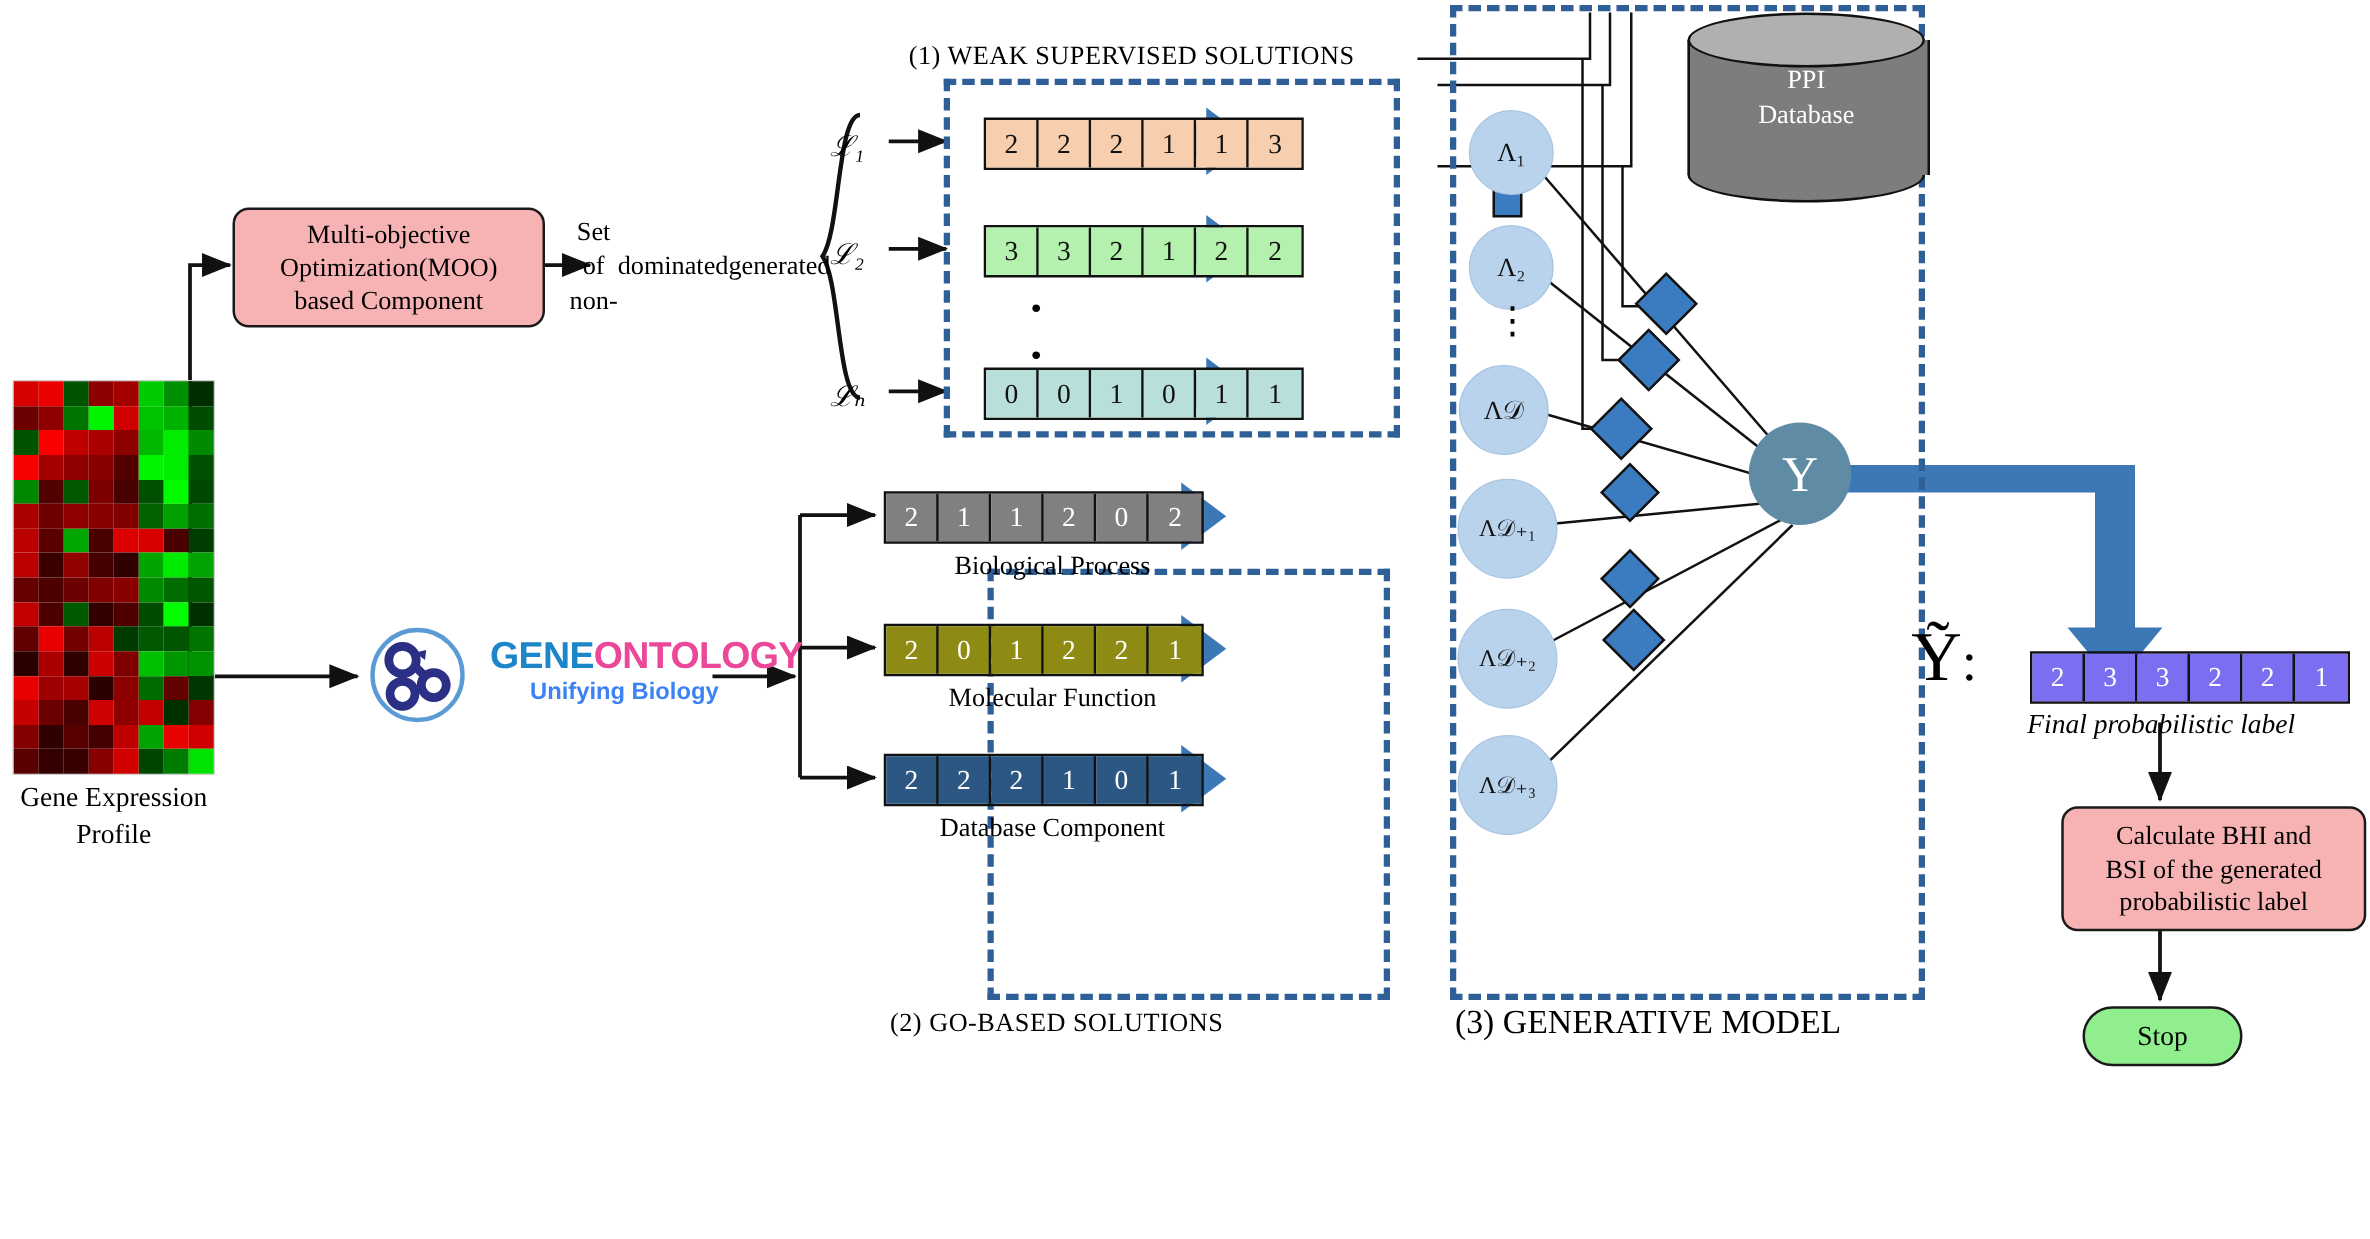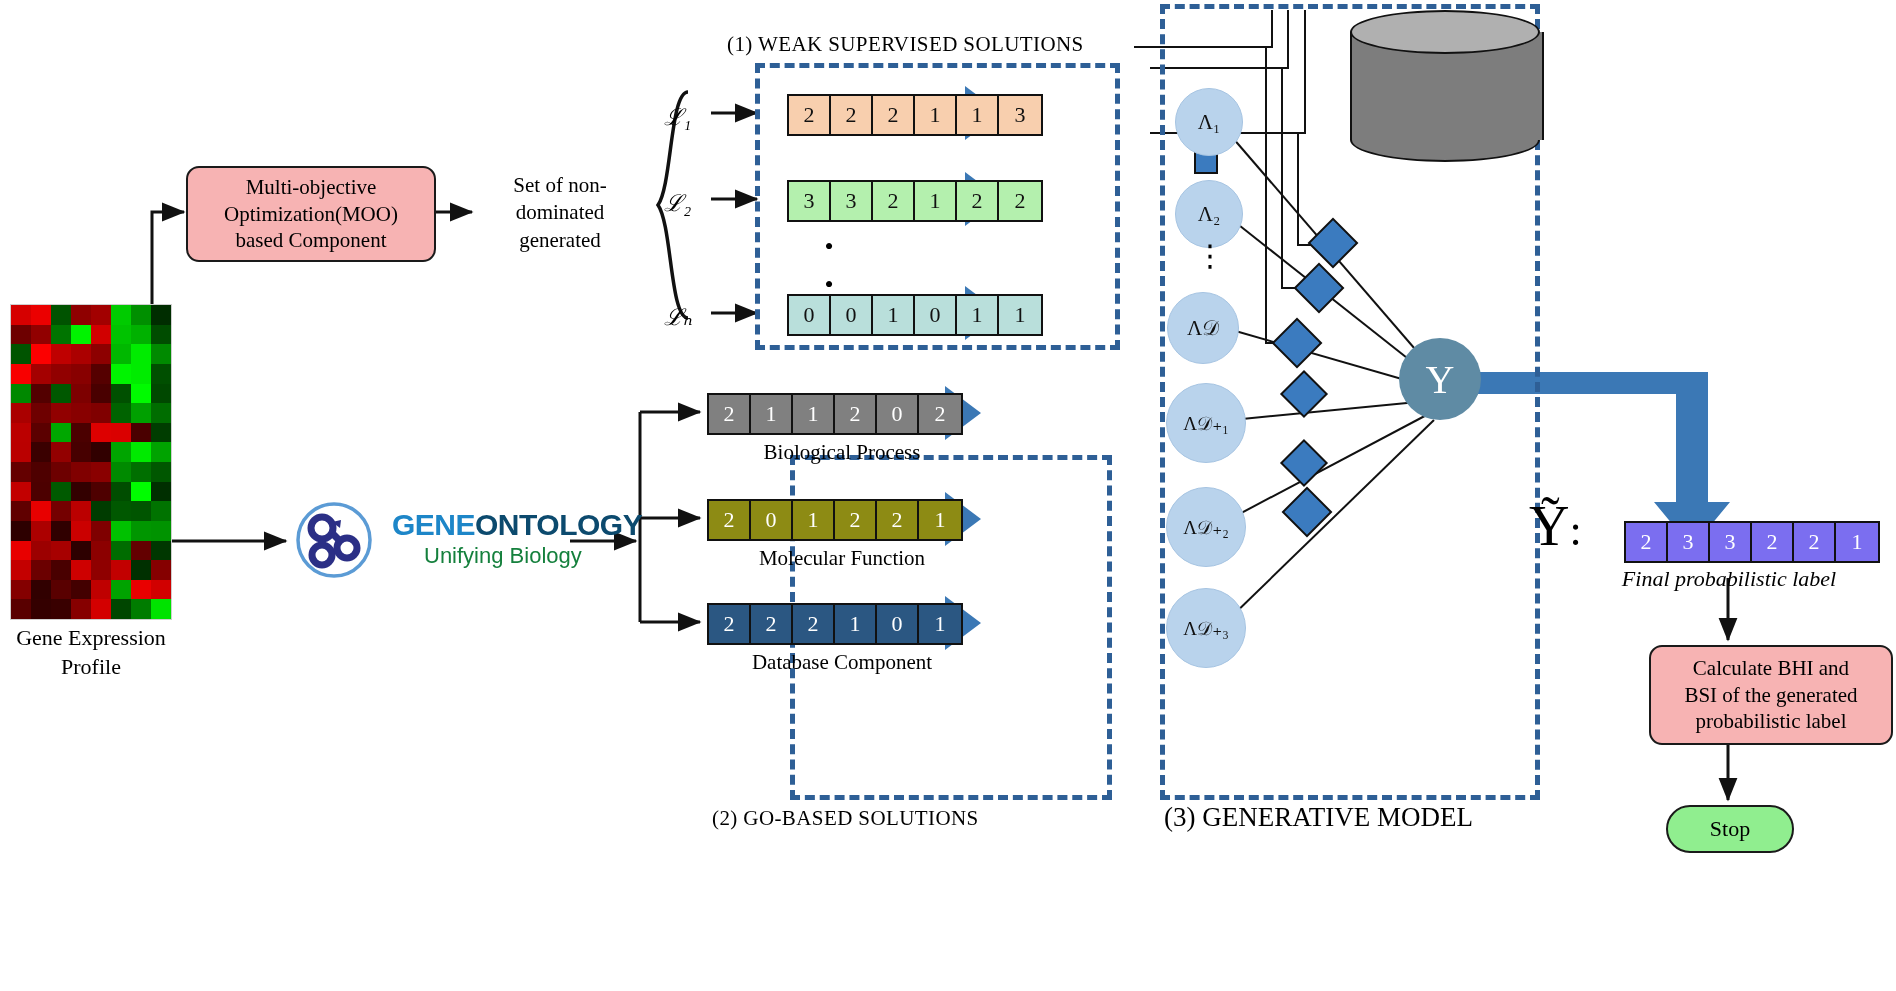--- a/index.html
+++ b/index.html
@@ -275,39 +275,39 @@
 </div>
 
 <div class="procbox" style="left:186px;top:166px;width:246px;height:92px;">
   <div>
     <div>Multi-objective</div>
     <div>Optimization(MOO)</div>
     <div>based Component</div>
   </div>
 </div>
 
-<div class="abs ctr" style="left:470px;top:172px;width:180px;flex-direction:column;font-size:21px;line-height:1.3;">
+<div class="abs ctr" style="left:470px;top:172px;width:180px;flex-direction:row;font-size:21px;line-height:1.3;">
   <span>Set of non-</span>
   <span>dominated</span>
   <span>generated</span>
 </div>
 
 <svg width="80" height="80" style="left:294px;top:500px;">
   <circle cx="40" cy="40" r="36" fill="none" stroke="#5b9bd5" stroke-width="3.5"></circle>
   <circle cx="28" cy="28" r="11" fill="none" stroke="#2b2f86" stroke-width="7"></circle>
   <circle cx="28" cy="55" r="10" fill="none" stroke="#2b2f86" stroke-width="7"></circle>
   <circle cx="53" cy="48" r="10" fill="none" stroke="#2b2f86" stroke-width="7"></circle>
   <line x1="28" y1="39" x2="28" y2="45" stroke="#2b2f86" stroke-width="7"></line>
   <line x1="38" y1="33" x2="46" y2="41" stroke="#2b2f86" stroke-width="7"></line>
   <path d="M38,22 l9,-2 l-1,8 z" fill="#2b2f86"></path>
 </svg>
 <div class="golabel" style="left:392px;top:508px;font-size:30px;letter-spacing:-0.5px;">
-  <span id="goWord1" style="color: rgb(29, 134, 200);">GENE</span><span id="goWord2" style="color: #0c4a6e;">ONTOLOGY</span>
-</div>
-<div class="golabel" style="left:424px;top:543px;font-size:22px;color:#15803d;font-weight:normal;">Unifying Biology</div>
+  <span id="goWord1" style="color: rgb(29, 134, 200);">GENE</span><span id="goWord2" style="color: #ec4899;">ONTOLOGY</span>
+</div>
+<div class="golabel" style="left:424px;top:543px;font-size:19px;color:#3b82f6;font-weight:bold;">Unifying Biology</div>
 
 <div class="vname" style="left:664px;top:100px;">ℒ₁</div>
 <div class="vec" id="wv0" style="left:787px;top:94px;">
     <div class="cell" style="background: rgb(248, 207, 174); color: rgb(17, 17, 17);">2</div>
     <div class="cell" style="background: rgb(248, 207, 174); color: rgb(17, 17, 17);">2</div>
     <div class="cell" style="background: rgb(248, 207, 174); color: rgb(17, 17, 17);">2</div>
     <div class="cell" style="background: rgb(248, 207, 174); color: rgb(17, 17, 17);">1</div>
     <div class="cell" style="background: rgb(248, 207, 174); color: rgb(17, 17, 17);">1</div>
     <div class="cell" style="background: rgb(248, 207, 174); color: rgb(17, 17, 17);">3</div>
   </div>
@@ -375,20 +375,24 @@
 <div class="lnode" style="left:1166px;top:383px;width:78px;height:78px;font-size:19px;">Λ𝒟₊₁</div>
 <div class="lnode" style="left:1166px;top:487px;width:78px;height:78px;font-size:19px;">Λ𝒟₊₂</div>
 <div class="lnode" style="left:1166px;top:588px;width:78px;height:78px;font-size:19px;">Λ𝒟₊₃</div>
 
 <div class="ynode" style="left:1399px;top:338px;width:82px;height:82px;">Y</div>
 
 <div class="cyl" style="left:1350px;top:10px;width:190px;height:152px;">
   <div class="bot"></div>
   <div class="body"></div>
   <div class="top"></div>
+  <div class="txt">
+    <div>PPI</div>
+    <div>Database</div>
+  </div>
 </div>
 
 <div class="abs" style="left:1529px;top:498px;font-size:56px;line-height:1;">
   <span>Ỹ</span><span style="font-size:44px;">:</span>
 </div>
 <div class="vec" id="outvec" style="left:1624px;top:521px;">
     <div class="cell" style="background: rgb(123, 110, 240); color: rgb(255, 255, 255);">2</div>
     <div class="cell" style="background: rgb(123, 110, 240); color: rgb(255, 255, 255);">3</div>
     <div class="cell" style="background: rgb(123, 110, 240); color: rgb(255, 255, 255);">3</div>
     <div class="cell" style="background: rgb(123, 110, 240); color: rgb(255, 255, 255);">2</div>

